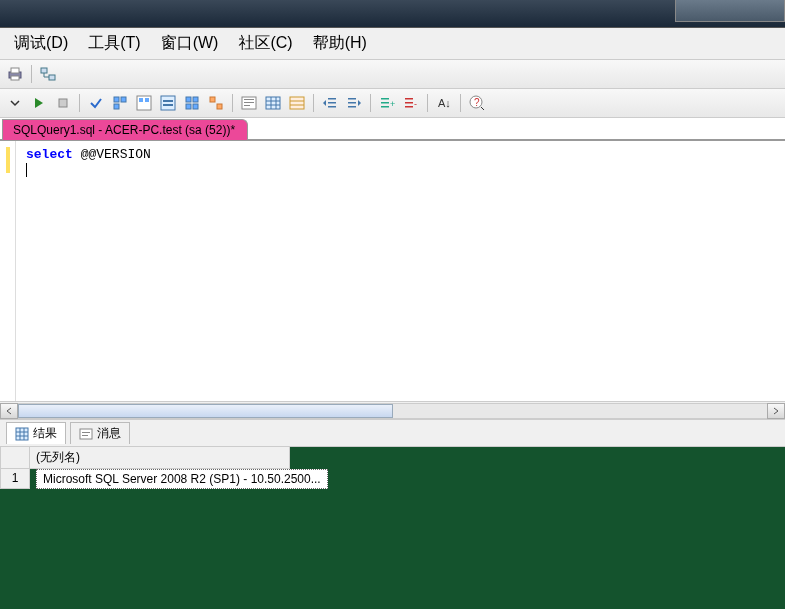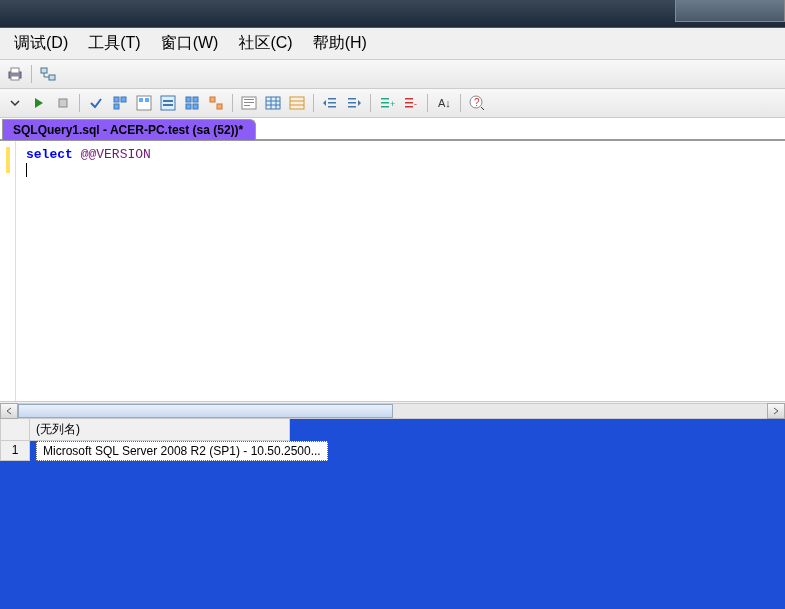--- a/index.html
+++ b/index.html
@@ -67,25 +67,25 @@
       background: #bbb;
       margin: 0 3px;
     }
     .tab-area {
       background: #fff;
       border-bottom: 2px solid #999;
     }
     .tab {
       display: inline-block;
       padding: 3px 12px 3px 10px;
-      background: #8b5cf6;
+      background: #ec4899;
       border: 1px solid #999;
       border-bottom: none;
       border-top-right-radius: 6px;
-      font-weight: bold;
+      font-weight: normal;
       font-size: 12px;
       margin-left: 2px;
       position: relative;
       top: 1px;
     }
     .editor {
       flex: 0 0 260px;
       background: #fff;
       display: flex;
       overflow: hidden;
@@ -104,21 +104,21 @@
       background:#ffe060;
     }
     .code {
       padding: 6px 10px;
       font-family: Consolas, "Courier New", monospace;
       font-size: 13px;
       white-space: pre;
       flex: 1;
     }
     .kw { color: #0000ff; font-weight: bold; }
-    .var { color: #701a75; }
+    .var { color: #000000; }
     .cursor {
       display: inline-block;
       width: 1px;
       height: 14px;
       background: #000;
       vertical-align: text-bottom;
     }
     .hscroll {
       height: 18px;
       background: #f0f0f0;
@@ -148,21 +148,21 @@
     .rtab {
       display:flex;align-items:center;gap:4px;
       padding: 2px 8px;
       border: 1px solid #bbb;
       border-bottom: none;
       background: #fff;
     }
     .rtab.inactive { background:#f0f0f0; }
     .results {
       flex:1;
-      background: #1d4ed8;
+      background: #14532d;
       overflow: hidden;
     }
     .grid-header, .grid-row {
       display: flex;
       font-size: 12px;
     }
     .grid-header .rowhdr, .grid-row .rowhdr {
       width: 30px;
       background: #f0f0f0;
       border: 1px solid #ccc;
@@ -374,20 +374,41 @@
     <div class="track">
         <div class="thumb"></div>
       </div>
     <div class="arrow">
         <svg width="8" height="8">
           <path d="M2 1 L6 4 L2 7" stroke="#555" fill="none"></path>
         </svg>
       </div>
   </div>
 
+  <div class="tabs-results">
+    <div class="rtab">
+      <span>
+          <svg width="14" height="14">
+            <rect x="1" y="1" width="12" height="12" fill="#def" stroke="#47a"></rect>
+            <path d="M1 5 H13 M1 9 H13 M5 1 V13 M9 1 V13" stroke="#47a"></path>
+          </svg>
+        </span>
+      <span>结果</span>
+    </div>
+    <div class="rtab inactive">
+      <span>
+          <svg width="14" height="14">
+            <rect x="1" y="2" width="12" height="10" fill="#fff" stroke="#888"></rect>
+            <rect x="3" y="5" width="8" height="1" fill="#888"></rect>
+            <rect x="3" y="8" width="6" height="1" fill="#888"></rect>
+          </svg>
+        </span>
+      <span>消息</span>
+    </div>
+  </div>
 
   <div class="results">
     <div class="grid-header">
       <div class="rowhdr"></div>
       <div class="cell">(无列名)</div>
     </div>
     <div class="grid-row sel">
       <div class="rowhdr">1</div>
       <div class="cell">Microsoft SQL Server 2008 R2 (SP1) - 10.50.2500...</div>
     </div>

